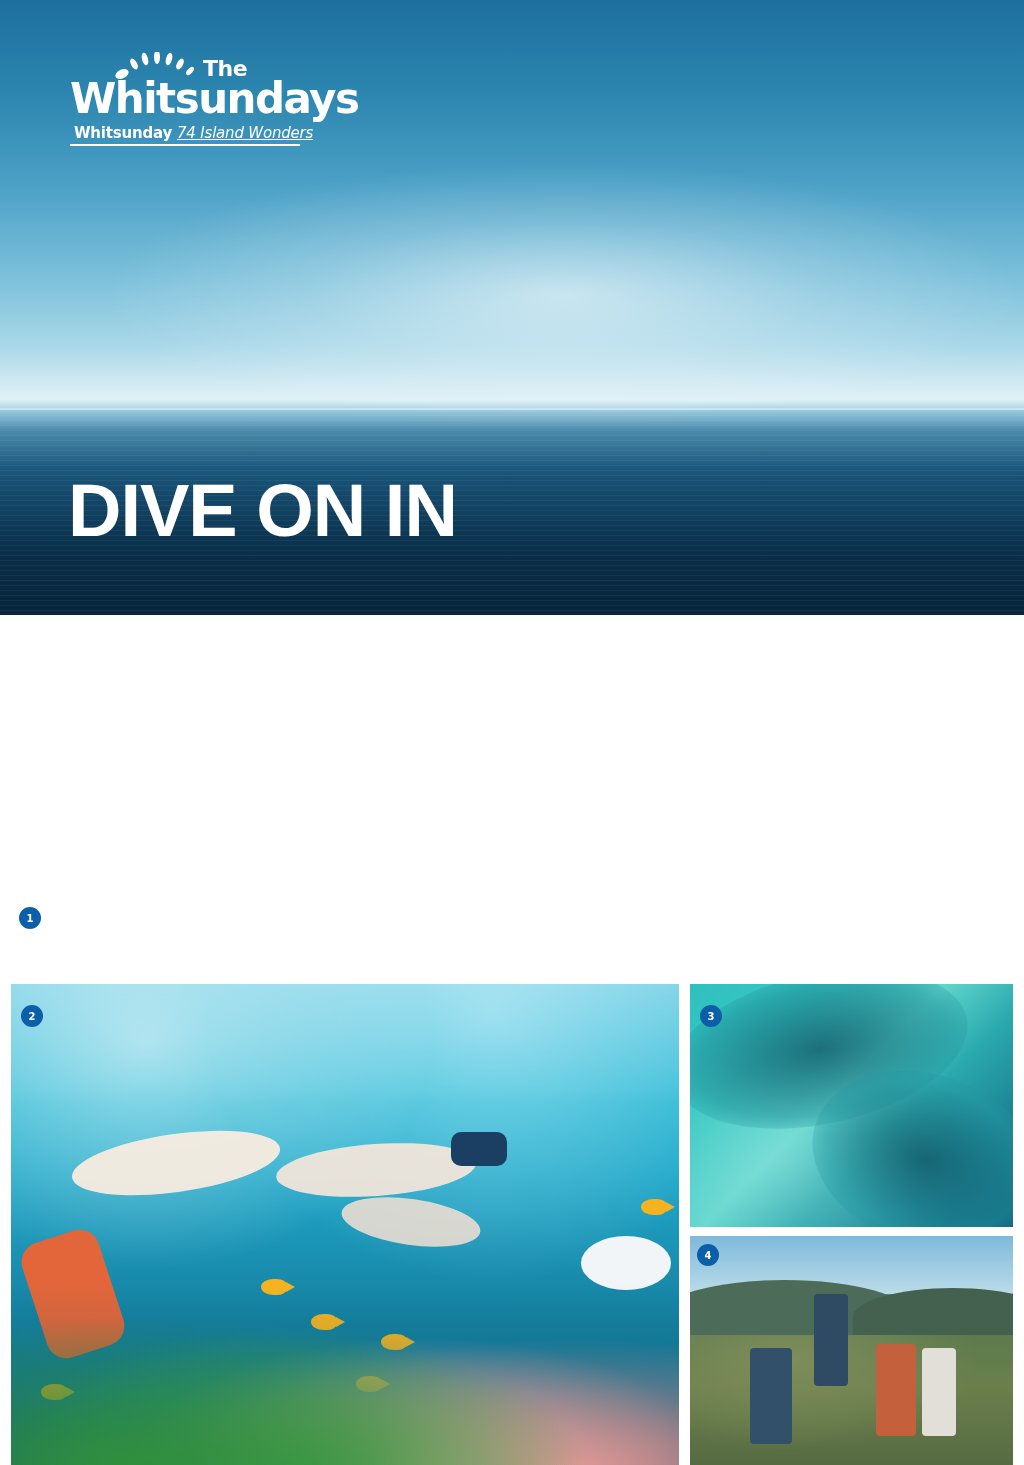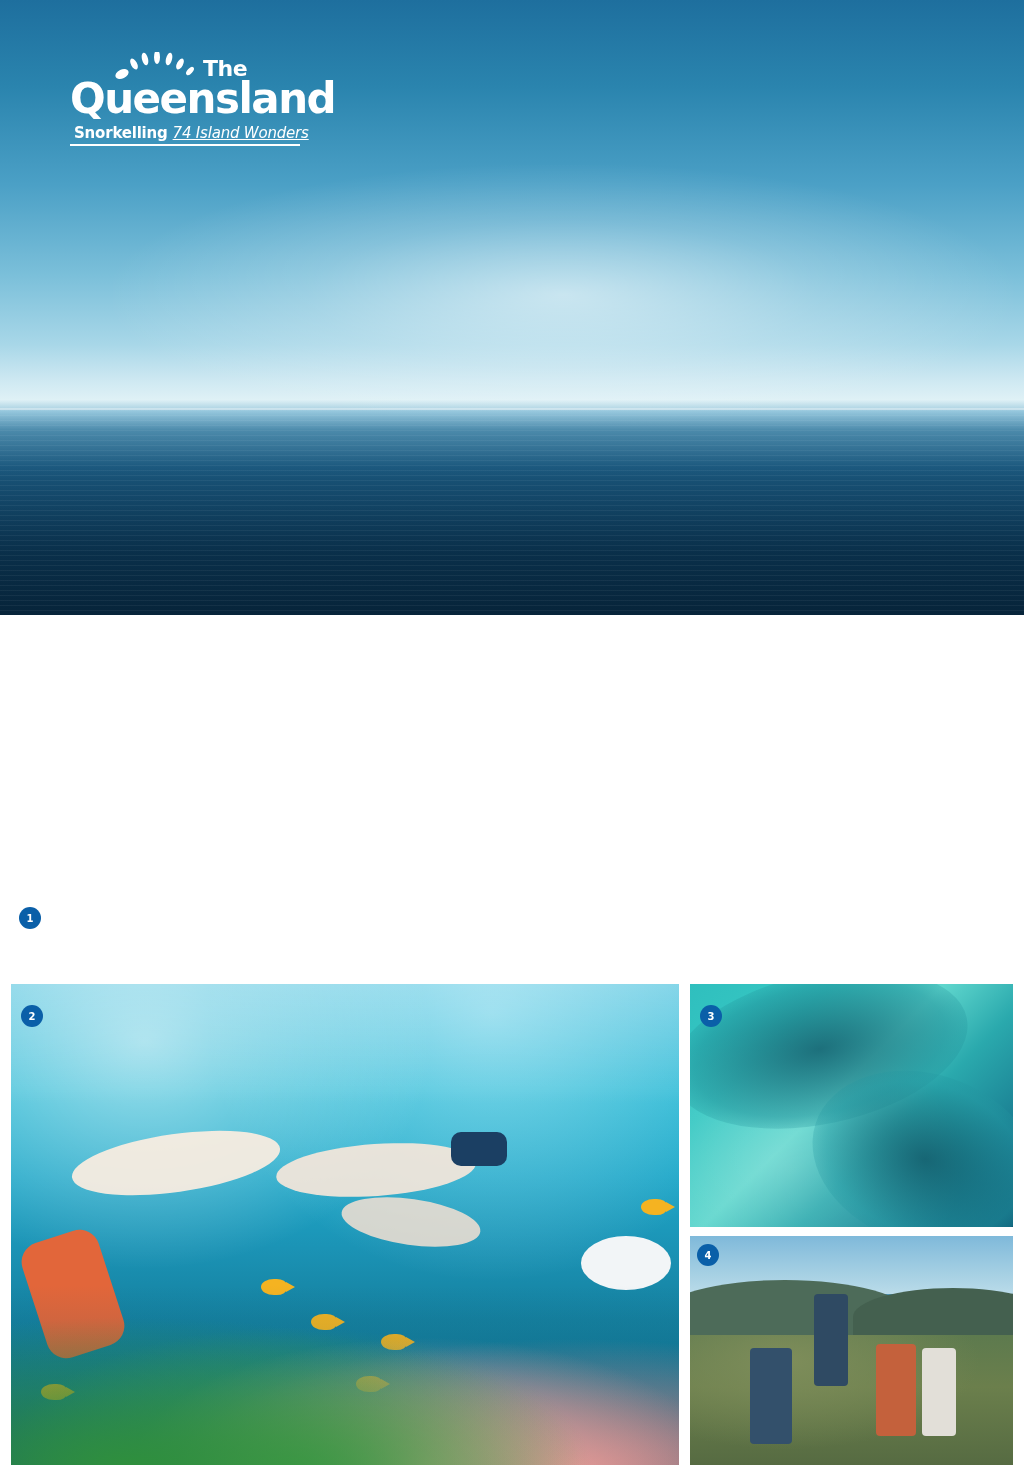--- a/index.html
+++ b/index.html
@@ -303,28 +303,29 @@
         <ellipse cx="10" cy="22" rx="7" ry="4.5" transform="rotate(-25 10 22)"></ellipse>
         <ellipse cx="22" cy="12" rx="3" ry="6" transform="rotate(-28 22 12)"></ellipse>
         <ellipse cx="33" cy="7" rx="3" ry="6.5" transform="rotate(-14 33 7)"></ellipse>
         <ellipse cx="45" cy="5" rx="3" ry="7"></ellipse>
         <ellipse cx="57" cy="7" rx="3" ry="6.5" transform="rotate(14 57 7)"></ellipse>
         <ellipse cx="68" cy="12" rx="3" ry="6" transform="rotate(28 68 12)"></ellipse>
         <ellipse cx="78" cy="19" rx="2.6" ry="5" transform="rotate(42 78 19)"></ellipse>
       </g>
     </svg>
     <div class="the">The</div>
-    <div class="main">Queensland</div>
+    <div class="main">Whitsundays</div>
     <div class="ruleline"></div>
     <div class="sub">
-      <span>Snorkelling</span>
+      <span>Whitsunday</span>
       <em>74 Island Wonders</em>
     </div>
   </div>
 
+  <h1 class="headline">DIVE ON IN</h1>
 </div>
 
 <div class="columns">
 
   <div class="col c1">
     <p class="subhead">SAIL INTO THE SUNSET</p>
     <p>With 74 islands strung out over the Coral Sea, the water calls to you from the second you step foot in the Whitsunday Region. Set sail with one of the many operators based in Airlie Beach, and discover uninhabited shores and crystalline waters teeming with marine life.</p>
     <p class="indent">Cruise Whitsundays offers full-day cruises out to Hamilton and Whitsunday Islands, with options to hike, jetski, golf,</p>
   </div>
 

